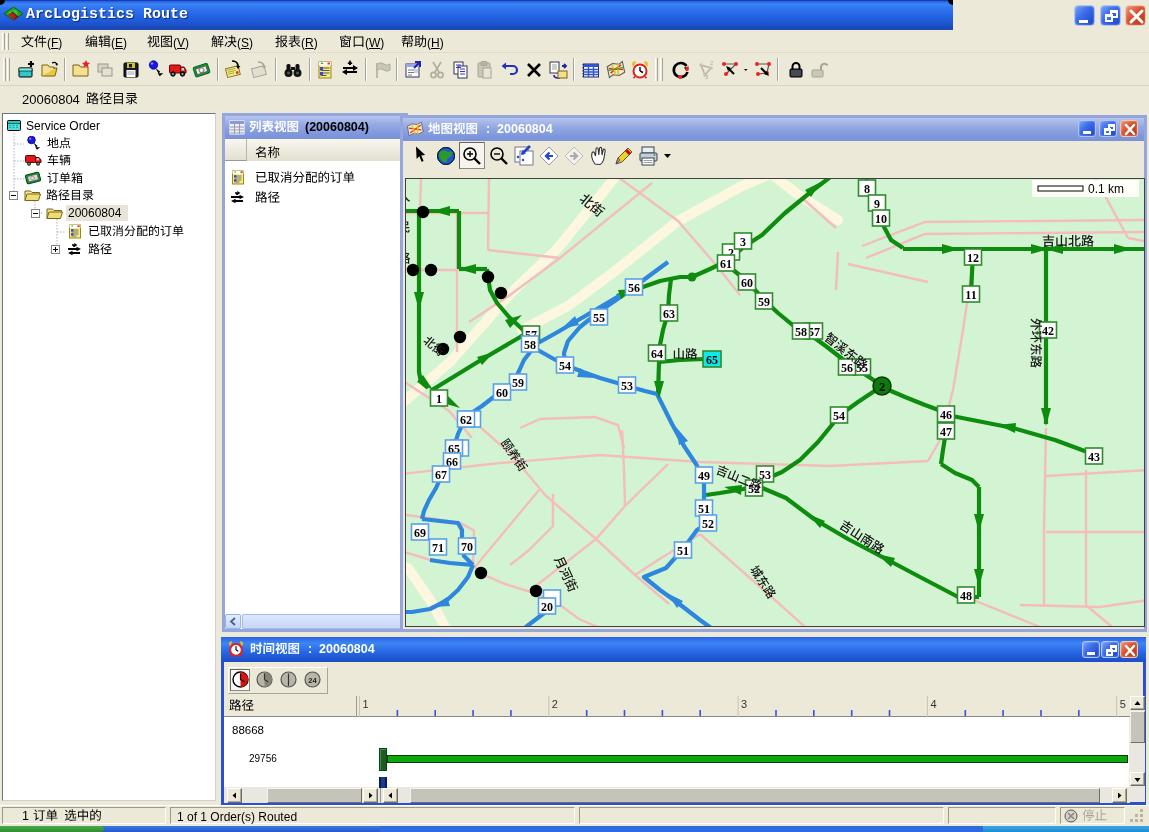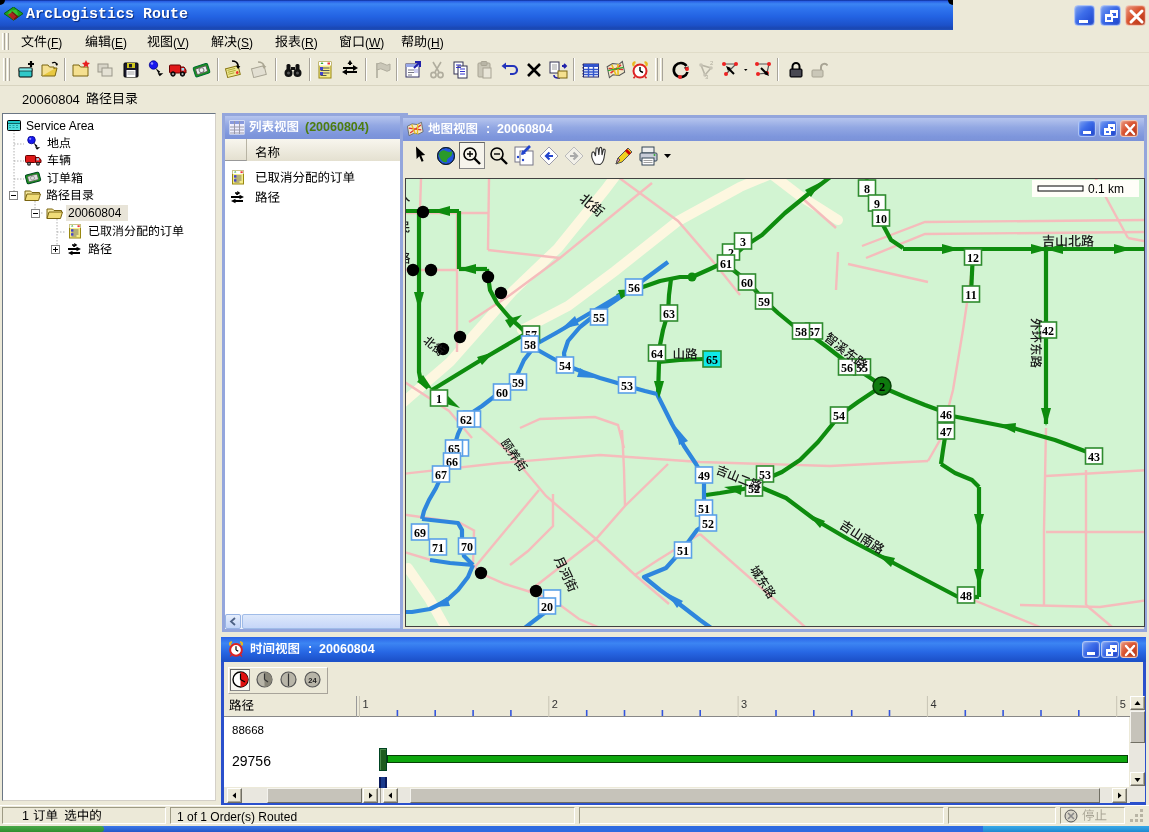--- a/index.html
+++ b/index.html
@@ -344,21 +344,21 @@
     <path d="M2 6 H11 M4 10 H14" stroke="#000" stroke-width="1.8"></path>
     <path d="M10.5 3.8 l4.5 2.2 -4.5 2.2z" fill="#000"></path>
     <path d="M6.5 7.8 l-4.5 2.2 4.5 2.2z" fill="#000"></path>
     <path d="M8 4 V2 M8 2 l-2 0" stroke="#000" stroke-width="1.6" fill="none"></path>
     <path d="M8.2 0 l3.2 2 -3.2 2z" fill="#000"></path>
   </svg>
 <svg class="abs" style="left:51px;top:245px" width="9" height="9" viewBox="0 0 9 9">
     <rect x=".5" y=".5" width="8" height="8" fill="#fff" stroke="#848484"></rect>
     <path d="M2 4.5 h5 M4.5 2 v5" stroke="#000"></path>
   </svg>
-<div class="abs" style="left:26px;top:119px;font-size:12px">Service Area</div>
+<div class="abs" style="left:26px;top:119px;font-size:12px">Service Order</div>
 <svg style="position:absolute;left:46px;top:137px;overflow:visible" width="26" height="15">
     <path d="M7.6 -10.1H8.5V-1.7H7.6ZM3.8 -5.1 10.3 -7.9 10.7 -7.1 4.2 -4.3ZM5.1 -9.0H6.0V-0.9Q6.0 -0.6 6.1 -0.4Q6.2 -0.3 6.4 -0.2Q6.6 -0.1 7.0 -0.1Q7.1 -0.1 7.4 -0.1Q7.6 -0.1 8.0 -0.1Q8.4 -0.1 8.7 -0.1Q9.1 -0.1 9.4 -0.1Q9.7 -0.1 9.9 -0.1Q10.2 -0.1 10.4 -0.3Q10.6 -0.4 10.6 -0.8Q10.7 -1.1 10.8 -1.8Q10.9 -1.7 11.2 -1.6Q11.4 -1.5 11.6 -1.5Q11.5 -0.7 11.4 -0.2Q11.2 0.3 10.9 0.5Q10.5 0.7 9.9 0.7Q9.8 0.7 9.5 0.7Q9.2 0.7 8.8 0.7Q8.4 0.7 8.0 0.7Q7.6 0.7 7.3 0.7Q7.0 0.7 6.9 0.7Q6.2 0.7 5.9 0.6Q5.5 0.4 5.3 0.1Q5.1 -0.3 5.1 -0.9ZM10.2 -7.7H10.1L10.3 -7.9L10.4 -8.0L11.1 -7.8L11.0 -7.6Q11.0 -6.8 11.0 -6.1Q11.0 -5.3 11.0 -4.7Q11.0 -4.1 11.0 -3.7Q10.9 -3.3 10.9 -3.1Q10.9 -2.8 10.7 -2.6Q10.5 -2.4 10.3 -2.3Q10.0 -2.3 9.7 -2.2Q9.4 -2.2 9.1 -2.2Q9.1 -2.4 9.0 -2.6Q9.0 -2.9 8.9 -3.0Q9.1 -3.0 9.4 -3.0Q9.6 -3.0 9.7 -3.0Q9.8 -3.0 9.9 -3.1Q10.0 -3.1 10.1 -3.3Q10.1 -3.4 10.1 -3.8Q10.1 -4.2 10.1 -4.8Q10.1 -5.3 10.2 -6.1Q10.2 -6.8 10.2 -7.7ZM0.5 -7.2H4.3V-6.3H0.5ZM2.0 -9.9H2.9V-2.2H2.0ZM0.4 -1.8Q0.9 -2.0 1.5 -2.3Q2.1 -2.5 2.8 -2.8Q3.6 -3.1 4.3 -3.4L4.5 -2.6Q3.5 -2.2 2.5 -1.7Q1.5 -1.3 0.8 -1.0Z M17.5 -10.1H18.4V-6.0H17.5ZM14.8 -5.6V-3.4H21.1V-5.6ZM14.0 -6.4H22.0V-2.6H14.0ZM17.9 -8.8H22.9V-8.0H17.9ZM16.1 -1.5 16.9 -1.6Q17.0 -1.2 17.1 -0.8Q17.2 -0.4 17.2 0.0Q17.2 0.4 17.2 0.7L16.3 0.9Q16.3 0.6 16.3 0.1Q16.3 -0.3 16.2 -0.7Q16.2 -1.2 16.1 -1.5ZM18.6 -1.5 19.4 -1.7Q19.6 -1.3 19.7 -0.9Q19.9 -0.5 20.1 -0.1Q20.2 0.3 20.3 0.6L19.4 0.8Q19.3 0.5 19.2 0.1Q19.1 -0.3 18.9 -0.7Q18.7 -1.2 18.6 -1.5ZM21.0 -1.6 21.8 -1.9Q22.1 -1.6 22.4 -1.1Q22.7 -0.7 23.0 -0.3Q23.3 0.2 23.4 0.5L22.6 0.9Q22.4 0.5 22.2 0.1Q21.9 -0.3 21.6 -0.8Q21.3 -1.2 21.0 -1.6ZM14.1 -1.9 15.0 -1.6Q14.7 -0.9 14.3 -0.2Q13.8 0.5 13.3 0.9L12.5 0.6Q13.0 0.1 13.4 -0.5Q13.9 -1.2 14.1 -1.9Z" fill="#000" transform="translate(1,10.3)"></path>
   </svg>
 <svg style="position:absolute;left:46px;top:154px;overflow:visible" width="26" height="15">
     <path d="M0.9 -8.3H11.1V-7.5H0.9ZM0.7 -2.2H11.3V-1.3H0.7ZM6.1 -6.7H7.0V1.0H6.1ZM2.0 -3.9Q2.0 -4.0 1.9 -4.1Q1.9 -4.3 1.8 -4.5Q1.7 -4.7 1.7 -4.8Q1.9 -4.8 2.1 -5.1Q2.3 -5.3 2.5 -5.7Q2.7 -5.9 2.9 -6.4Q3.1 -6.8 3.5 -7.4Q3.8 -8.0 4.1 -8.7Q4.4 -9.4 4.6 -10.1L5.6 -9.9Q5.2 -8.9 4.7 -7.9Q4.2 -6.9 3.7 -6.0Q3.2 -5.1 2.7 -4.4V-4.4Q2.7 -4.4 2.6 -4.3Q2.5 -4.3 2.3 -4.2Q2.2 -4.1 2.1 -4.0Q2.0 -3.9 2.0 -3.9ZM2.0 -3.9V-4.6L2.6 -4.9H10.3V-4.0H3.3Q2.9 -4.0 2.7 -4.0Q2.4 -4.0 2.2 -3.9Q2.1 -3.9 2.0 -3.9Z M16.7 -9.3H23.4V-8.5H16.7ZM16.9 -6.7H22.6V-5.9H17.7V0.9H16.9ZM22.3 -6.7H23.1V-0.1Q23.1 0.3 23.0 0.4Q22.9 0.6 22.7 0.7Q22.5 0.8 22.1 0.8Q21.7 0.9 21.1 0.9Q21.1 0.7 21.0 0.5Q20.9 0.3 20.9 0.1Q21.3 0.1 21.6 0.1Q22.0 0.1 22.1 0.1Q22.2 0.1 22.3 0.1Q22.3 0.0 22.3 -0.1ZM18.8 -4.3 19.3 -4.7Q19.6 -4.2 19.8 -3.7Q20.1 -3.1 20.2 -2.8L19.7 -2.4Q19.6 -2.8 19.3 -3.3Q19.1 -3.9 18.8 -4.3ZM18.8 -8.7H19.5V-6.5Q19.5 -5.9 19.4 -5.3Q19.4 -4.6 19.3 -3.8Q19.2 -3.1 18.9 -2.4Q18.7 -1.7 18.3 -1.1Q18.2 -1.2 18.0 -1.3Q17.9 -1.5 17.8 -1.6Q18.1 -2.1 18.3 -2.8Q18.5 -3.4 18.6 -4.1Q18.7 -4.7 18.8 -5.4Q18.8 -6.0 18.8 -6.5ZM20.6 -4.4 21.1 -4.7Q21.3 -4.3 21.6 -3.8Q21.9 -3.3 22.1 -2.8Q22.3 -2.3 22.4 -2.0L21.8 -1.6Q21.7 -2.0 21.5 -2.5Q21.3 -2.9 21.1 -3.5Q20.9 -4.0 20.6 -4.4ZM20.5 -8.7H21.2V-6.3Q21.2 -5.7 21.2 -5.0Q21.2 -4.3 21.1 -3.6Q21.0 -2.9 20.7 -2.2Q20.5 -1.5 20.2 -0.9Q20.1 -1.0 19.9 -1.1Q19.8 -1.3 19.6 -1.4Q20.0 -1.9 20.1 -2.5Q20.3 -3.2 20.4 -3.9Q20.5 -4.5 20.5 -5.2Q20.5 -5.8 20.5 -6.3ZM12.6 -8.6H16.4V-7.8H12.6ZM14.6 -6.8H15.4V0.9H14.6ZM12.5 -2.0Q13.2 -2.2 14.3 -2.4Q15.3 -2.6 16.4 -2.9L16.5 -2.1Q15.5 -1.9 14.5 -1.6Q13.5 -1.4 12.7 -1.2ZM12.8 -4.0Q12.8 -4.0 12.8 -4.2Q12.7 -4.3 12.7 -4.5Q12.6 -4.6 12.6 -4.7Q12.7 -4.8 12.8 -5.0Q13.0 -5.3 13.1 -5.7Q13.1 -5.9 13.3 -6.4Q13.4 -6.8 13.5 -7.4Q13.6 -8.0 13.7 -8.7Q13.9 -9.4 13.9 -10.1L14.7 -9.9Q14.6 -9.0 14.4 -8.0Q14.2 -7.0 14.0 -6.1Q13.7 -5.2 13.4 -4.5V-4.4Q13.4 -4.4 13.4 -4.4Q13.3 -4.3 13.1 -4.3Q13.0 -4.2 12.9 -4.1Q12.8 -4.0 12.8 -4.0ZM12.8 -4.0V-4.7L13.3 -5.0H16.4V-4.1H13.7Q13.4 -4.1 13.2 -4.1Q12.9 -4.0 12.8 -4.0Z" fill="#000" transform="translate(1,10.3)"></path>
   </svg>
 <svg style="position:absolute;left:46px;top:172px;overflow:visible" width="38" height="15">
     <path d="M1.4 -9.3 2.0 -9.8Q2.3 -9.5 2.7 -9.2Q3.0 -8.8 3.3 -8.5Q3.6 -8.2 3.8 -7.9L3.2 -7.3Q3.0 -7.5 2.7 -7.9Q2.4 -8.2 2.0 -8.6Q1.7 -9.0 1.4 -9.3ZM0.6 -6.3H3.3V-5.4H0.6ZM4.8 -9.1H11.5V-8.2H4.8ZM8.4 -8.8H9.4V-0.4Q9.4 0.1 9.3 0.3Q9.1 0.6 8.8 0.7Q8.5 0.8 7.9 0.9Q7.3 0.9 6.5 0.9Q6.5 0.8 6.4 0.6Q6.3 0.4 6.3 0.2Q6.2 0.0 6.1 -0.1Q6.6 -0.1 7.0 -0.1Q7.4 -0.1 7.7 -0.1Q8.0 -0.1 8.1 -0.1Q8.3 -0.1 8.4 -0.1Q8.4 -0.2 8.4 -0.4ZM2.5 0.7 2.3 -0.2 2.6 -0.6 5.3 -2.4Q5.3 -2.3 5.3 -2.1Q5.4 -2.0 5.4 -1.8Q5.5 -1.7 5.5 -1.6Q4.6 -0.9 4.0 -0.5Q3.4 -0.1 3.1 0.1Q2.8 0.3 2.7 0.4Q2.5 0.6 2.5 0.7ZM2.5 0.7Q2.4 0.6 2.3 0.4Q2.3 0.3 2.2 0.1Q2.1 -0.0 2.0 -0.1Q2.2 -0.2 2.4 -0.5Q2.6 -0.8 2.6 -1.2V-6.3H3.5V-0.4Q3.5 -0.4 3.4 -0.3Q3.3 -0.2 3.1 -0.1Q3.0 0.0 2.8 0.1Q2.7 0.3 2.6 0.4Q2.5 0.6 2.5 0.7Z M17.5 -7.6H18.4V0.9H17.5ZM14.7 -5.2V-4.0H21.4V-5.2ZM14.7 -7.2V-6.0H21.4V-7.2ZM13.8 -8.0H22.3V-3.2H13.8ZM12.6 -2.0H23.4V-1.2H12.6ZM14.8 -9.7 15.6 -10.0Q16.0 -9.6 16.3 -9.1Q16.7 -8.6 16.9 -8.2L16.1 -7.8Q15.9 -8.2 15.5 -8.7Q15.2 -9.3 14.8 -9.7ZM20.5 -10.0 21.5 -9.7Q21.1 -9.1 20.7 -8.5Q20.3 -7.9 19.9 -7.5L19.2 -7.8Q19.4 -8.1 19.7 -8.5Q19.9 -8.9 20.1 -9.3Q20.4 -9.7 20.5 -10.0Z M30.0 -6.2H35.0V0.9H34.0V-5.4H30.8V0.9H30.0ZM24.7 -5.3H29.6V-4.5H24.7ZM30.4 -4.2H34.5V-3.5H30.4ZM30.4 -2.3H34.5V-1.6H30.4ZM30.4 -0.3H34.5V0.4H30.4ZM26.8 -6.7H27.7V1.0H26.8ZM27.6 -4.1Q27.7 -4.0 28.0 -3.7Q28.3 -3.5 28.6 -3.2Q28.9 -2.9 29.2 -2.6Q29.5 -2.3 29.6 -2.2L29.0 -1.5Q28.9 -1.7 28.6 -2.0Q28.4 -2.3 28.1 -2.6Q27.8 -3.0 27.5 -3.3Q27.2 -3.5 27.1 -3.7ZM26.0 -8.9H29.9V-8.1H26.0ZM30.7 -8.9H35.4V-8.1H30.7ZM26.2 -10.1 27.1 -9.9Q26.9 -9.3 26.6 -8.6Q26.3 -8.0 25.9 -7.4Q25.6 -6.9 25.2 -6.4Q25.1 -6.5 25.0 -6.6Q24.8 -6.7 24.7 -6.8Q24.5 -6.9 24.4 -6.9Q25.0 -7.5 25.5 -8.4Q25.9 -9.2 26.2 -10.1ZM30.9 -10.1 31.8 -9.9Q31.5 -8.9 31.0 -8.0Q30.5 -7.1 29.9 -6.5Q29.9 -6.6 29.7 -6.7Q29.6 -6.8 29.4 -6.9Q29.3 -7.0 29.2 -7.0Q29.8 -7.6 30.2 -8.4Q30.7 -9.2 30.9 -10.1ZM26.7 -8.3 27.5 -8.6Q27.7 -8.2 27.9 -7.7Q28.2 -7.2 28.2 -6.8L27.5 -6.5Q27.4 -6.9 27.2 -7.4Q27.0 -7.9 26.7 -8.3ZM31.6 -8.3 32.4 -8.6Q32.7 -8.2 33.0 -7.7Q33.4 -7.2 33.5 -6.8L32.7 -6.5Q32.6 -6.9 32.3 -7.4Q32.0 -7.9 31.6 -8.3ZM26.8 -4.9 27.5 -4.5Q27.2 -3.8 26.8 -3.0Q26.4 -2.2 25.9 -1.5Q25.4 -0.8 25.0 -0.3Q24.9 -0.5 24.7 -0.7Q24.6 -0.9 24.4 -1.0Q24.8 -1.4 25.3 -2.1Q25.8 -2.7 26.2 -3.5Q26.6 -4.2 26.8 -4.9Z" fill="#000" transform="translate(1,10.3)"></path>
   </svg>
 <svg style="position:absolute;left:45px;top:189px;overflow:visible" width="50" height="15">
@@ -376,21 +376,21 @@
 <div class="abs" style="left:225px;top:116px;width:180px;height:23px;background:linear-gradient(180deg,#b6c5ee 0%,#93a8e3 40%,#7e96dc 80%,#7b92d8 100%)"></div>
 <svg class="abs" style="left:229px;top:120px" width="16" height="15">
     <rect x="1" y="1" width="14" height="13" fill="#eef" stroke="#fff"></rect>
     <rect x="1" y="1" width="14" height="3" fill="#8899dd"></rect>
     <path d="M1 7 h14 M1 10 h14 M1 13 h14" stroke="#99a" stroke-width="1"></path>
     <path d="M5.5 1 v13 M10.5 1 v13" stroke="#99a"></path>
   </svg>
 <svg class="abs" style="left:249px;top:120px;overflow:visible" width="60" height="16">
     <path d="M0.6 -10.0H7.2V-8.6H0.6ZM2.4 -9.4 3.9 -9.2Q3.7 -8.0 3.3 -6.9Q3.0 -5.8 2.5 -4.9Q2.1 -4.0 1.5 -3.3Q1.4 -3.5 1.2 -3.7Q1.0 -3.8 0.8 -4.0Q0.5 -4.2 0.4 -4.3Q0.9 -4.9 1.3 -5.7Q1.7 -6.5 2.0 -7.5Q2.3 -8.4 2.4 -9.4ZM3.0 -7.3H5.7V-5.9H2.6ZM5.5 -7.3H5.7L6.0 -7.3L6.9 -7.0Q6.6 -4.8 5.9 -3.2Q5.2 -1.6 4.2 -0.5Q3.1 0.6 1.6 1.2Q1.5 1.0 1.4 0.8Q1.2 0.6 1.1 0.3Q0.9 0.1 0.7 -0.1Q2.0 -0.5 3.0 -1.5Q4.0 -2.5 4.6 -3.9Q5.2 -5.2 5.5 -7.0ZM2.2 -3.5 3.0 -4.7Q3.3 -4.5 3.6 -4.2Q4.0 -3.9 4.3 -3.7Q4.6 -3.4 4.8 -3.2L3.9 -2.0Q3.7 -2.2 3.4 -2.4Q3.1 -2.7 2.8 -3.0Q2.4 -3.3 2.2 -3.5ZM7.7 -9.3H9.2V-2.1H7.7ZM10.3 -10.5H11.8V-0.6Q11.8 -0.0 11.7 0.3Q11.5 0.6 11.2 0.8Q10.8 1.0 10.3 1.0Q9.7 1.1 9.0 1.1Q8.9 0.8 8.8 0.3Q8.6 -0.1 8.5 -0.4Q9.0 -0.4 9.4 -0.4Q9.8 -0.4 10.0 -0.4Q10.2 -0.4 10.2 -0.4Q10.3 -0.5 10.3 -0.6Z M13.7 -9.7H23.8V-8.4H13.7ZM14.4 -7.8H23.4V-6.6H14.4ZM13.2 -5.9H24.3V-4.6H13.2ZM18.0 -10.6H19.5V-4.9H18.0ZM17.8 -5.6 19.1 -5.0Q18.6 -4.4 18.0 -3.9Q17.4 -3.3 16.7 -2.9Q16.0 -2.4 15.2 -2.0Q14.5 -1.6 13.7 -1.3Q13.6 -1.5 13.5 -1.8Q13.3 -2.0 13.1 -2.2Q12.9 -2.4 12.8 -2.6Q13.5 -2.8 14.2 -3.1Q14.9 -3.4 15.6 -3.8Q16.2 -4.2 16.8 -4.7Q17.4 -5.1 17.8 -5.6ZM19.9 -5.1Q20.2 -4.0 20.9 -3.1Q21.6 -2.2 22.5 -1.5Q23.5 -0.8 24.7 -0.5Q24.5 -0.3 24.4 -0.1Q24.2 0.1 24.0 0.4Q23.8 0.6 23.7 0.8Q22.4 0.4 21.4 -0.4Q20.4 -1.2 19.7 -2.3Q19.0 -3.4 18.5 -4.8ZM22.9 -4.4 24.1 -3.5Q23.4 -3.0 22.7 -2.5Q21.9 -2.0 21.3 -1.7L20.3 -2.5Q20.7 -2.7 21.2 -3.0Q21.7 -3.4 22.1 -3.7Q22.6 -4.1 22.9 -4.4ZM15.4 1.1 15.3 -0.2 15.9 -0.7 19.7 -1.7Q19.7 -1.4 19.8 -1.0Q19.9 -0.6 20.0 -0.4Q18.6 0.0 17.8 0.3Q17.0 0.5 16.5 0.7Q16.0 0.8 15.8 0.9Q15.6 1.0 15.4 1.1ZM15.4 1.1Q15.4 0.9 15.3 0.7Q15.2 0.4 15.1 0.2Q14.9 -0.1 14.8 -0.2Q15.0 -0.3 15.2 -0.6Q15.4 -0.8 15.4 -1.2V-3.4H17.0V-0.2Q17.0 -0.2 16.9 -0.1Q16.7 -0.0 16.5 0.1Q16.2 0.3 16.0 0.5Q15.8 0.6 15.6 0.8Q15.4 1.0 15.4 1.1Z M30.4 -10.1H36.6V-3.4H35.1V-8.8H31.9V-3.4H30.4ZM33.3 -3.4H34.7V-0.6Q34.7 -0.3 34.7 -0.2Q34.8 -0.1 35.0 -0.1H35.6Q35.8 -0.1 35.8 -0.3Q35.9 -0.4 36.0 -0.9Q36.0 -1.3 36.0 -2.1Q36.3 -1.9 36.6 -1.8Q36.9 -1.6 37.2 -1.6Q37.1 -0.6 37.0 -0.1Q36.9 0.5 36.5 0.7Q36.2 1.0 35.6 1.0H34.7Q34.0 1.0 33.6 0.7Q33.3 0.4 33.3 -0.4ZM32.8 -8.0H34.2V-6.0Q34.2 -5.2 34.0 -4.2Q33.9 -3.2 33.5 -2.3Q33.0 -1.3 32.2 -0.4Q31.5 0.5 30.2 1.1Q30.1 1.0 29.9 0.8Q29.8 0.6 29.6 0.3Q29.4 0.1 29.2 0.0Q30.4 -0.6 31.1 -1.3Q31.8 -2.1 32.2 -2.9Q32.5 -3.7 32.6 -4.5Q32.8 -5.3 32.8 -6.0ZM25.7 -8.5H29.2V-7.2H25.7ZM27.0 -4.3 28.5 -6.0V1.1H27.0ZM28.5 -5.6Q28.6 -5.5 28.9 -5.2Q29.1 -4.9 29.4 -4.6Q29.7 -4.3 29.9 -4.0Q30.1 -3.7 30.2 -3.6L29.3 -2.4Q29.2 -2.7 28.9 -3.0Q28.7 -3.3 28.5 -3.7Q28.3 -4.0 28.0 -4.4Q27.8 -4.7 27.7 -4.9ZM28.7 -8.5H29.0L29.3 -8.6L30.1 -8.0Q29.7 -6.8 29.0 -5.7Q28.4 -4.6 27.6 -3.6Q26.8 -2.7 25.9 -2.1Q25.9 -2.3 25.8 -2.6Q25.7 -2.9 25.6 -3.2Q25.4 -3.5 25.3 -3.7Q26.1 -4.1 26.7 -4.9Q27.4 -5.6 27.9 -6.5Q28.4 -7.4 28.7 -8.2ZM26.6 -10.0 27.8 -10.6Q28.1 -10.2 28.5 -9.8Q28.8 -9.4 28.9 -9.0L27.7 -8.3Q27.6 -8.6 27.3 -9.1Q26.9 -9.6 26.6 -10.0Z M38.4 -10.1H49.1V1.1H47.6V-8.8H39.8V1.1H38.4ZM39.3 -0.6H48.4V0.7H39.3ZM42.0 -3.3 42.6 -4.2Q43.1 -4.1 43.7 -3.9Q44.3 -3.8 44.8 -3.6Q45.3 -3.4 45.7 -3.3L45.1 -2.3Q44.7 -2.5 44.2 -2.7Q43.7 -2.9 43.1 -3.1Q42.5 -3.2 42.0 -3.3ZM42.6 -8.8 43.8 -8.4Q43.4 -7.9 42.9 -7.3Q42.5 -6.8 41.9 -6.3Q41.4 -5.9 40.9 -5.5Q40.8 -5.7 40.6 -5.8Q40.4 -6.0 40.2 -6.2Q40.0 -6.3 39.9 -6.4Q40.7 -6.9 41.4 -7.5Q42.1 -8.1 42.6 -8.8ZM45.9 -7.8H46.1L46.3 -7.9L47.2 -7.4Q46.7 -6.6 45.9 -6.0Q45.2 -5.4 44.3 -4.8Q43.3 -4.3 42.4 -4.0Q41.4 -3.6 40.4 -3.3Q40.3 -3.5 40.2 -3.8Q40.1 -4.0 39.9 -4.2Q39.8 -4.4 39.7 -4.6Q40.6 -4.7 41.6 -5.0Q42.5 -5.3 43.4 -5.7Q44.2 -6.1 44.9 -6.6Q45.5 -7.1 45.9 -7.7ZM42.3 -7.0Q42.9 -6.4 43.7 -6.0Q44.6 -5.5 45.7 -5.2Q46.7 -4.8 47.8 -4.6Q47.6 -4.4 47.3 -4.1Q47.1 -3.8 47.0 -3.5Q45.8 -3.8 44.8 -4.2Q43.7 -4.6 42.8 -5.2Q41.9 -5.8 41.3 -6.5ZM42.6 -7.8H46.3V-6.7H41.9ZM40.8 -1.7 41.5 -2.7Q42.1 -2.6 42.8 -2.5Q43.5 -2.4 44.2 -2.3Q44.9 -2.1 45.5 -2.0Q46.1 -1.8 46.6 -1.6L46.0 -0.6Q45.3 -0.8 44.5 -1.0Q43.6 -1.3 42.6 -1.5Q41.7 -1.6 40.8 -1.7Z" fill="#fff" transform="translate(0,11)"></path>
   </svg>
-<div class="abs" style="left:305px;top:120px;font-size:12.5px;font-weight:bold;color:#4d7c0f">(20060804)</div>
+<div class="abs" style="left:305px;top:120px;font-size:12.5px;font-weight:bold;color:#000000">(20060804)</div>
 <div class="abs" style="left:225px;top:139px;width:180px;height:22px;background:#ece9d8;border-bottom:1px solid #999"></div>
 <div class="abs" style="left:225px;top:139px;width:22px;height:22px;border-right:1px solid #b8b4a4;border-bottom:1px solid #999;background:linear-gradient(180deg,#f8f6ee,#e4e0d0)"></div>
 <div class="abs" style="left:247px;top:139px;width:158px;height:22px;background:linear-gradient(180deg,#f8f6ee,#e4e0d0)"></div>
 <svg style="position:absolute;left:254px;top:146px;overflow:visible" width="27" height="16">
     <path d="M3.7 -0.5H10.0V0.3H3.7ZM4.3 -9.2H9.9V-8.4H4.3ZM5.1 -10.5 6.1 -10.3Q5.4 -9.2 4.3 -8.2Q3.1 -7.1 1.5 -6.3Q1.5 -6.4 1.3 -6.5Q1.2 -6.7 1.1 -6.8Q1.0 -6.9 0.9 -7.0Q1.9 -7.5 2.7 -8.1Q3.5 -8.7 4.1 -9.3Q4.7 -9.9 5.1 -10.5ZM9.6 -9.2H9.8L9.9 -9.3L10.6 -8.9Q9.9 -7.6 8.9 -6.6Q7.8 -5.6 6.6 -4.8Q5.3 -4.0 3.9 -3.4Q2.5 -2.9 1.1 -2.6Q1.0 -2.7 0.9 -2.8Q0.9 -3.0 0.8 -3.2Q0.7 -3.3 0.6 -3.4Q1.6 -3.6 2.7 -4.0Q3.8 -4.4 4.9 -4.9Q5.9 -5.4 6.8 -6.0Q7.7 -6.7 8.4 -7.4Q9.1 -8.2 9.6 -9.1ZM3.3 -6.6 4.0 -7.2Q4.4 -6.9 4.9 -6.5Q5.4 -6.2 5.8 -5.8Q6.2 -5.5 6.5 -5.2L5.7 -4.6Q5.4 -4.9 5.0 -5.2Q4.6 -5.6 4.2 -6.0Q3.7 -6.3 3.3 -6.6ZM9.7 -4.3H10.6V1.0H9.7ZM4.1 -4.3H9.9V-3.4H4.1V1.0H3.1V-3.5L3.9 -4.3Z M15.1 -9.5H16.0V1.0H15.1ZM13.2 -6.9H17.6V-6.0H13.2ZM15.2 -6.6 15.7 -6.4Q15.6 -5.7 15.3 -5.0Q15.0 -4.3 14.7 -3.6Q14.4 -2.9 14.1 -2.3Q13.7 -1.7 13.4 -1.3Q13.3 -1.5 13.2 -1.7Q13.0 -1.9 12.9 -2.1Q13.3 -2.6 13.8 -3.3Q14.2 -4.1 14.6 -5.0Q15.0 -5.8 15.2 -6.6ZM17.0 -10.4 17.6 -9.7Q17.1 -9.4 16.4 -9.2Q15.7 -9.1 15.0 -8.9Q14.2 -8.8 13.6 -8.7Q13.5 -8.8 13.4 -9.0Q13.4 -9.2 13.3 -9.4Q14.0 -9.5 14.6 -9.7Q15.3 -9.8 16.0 -10.0Q16.6 -10.2 17.0 -10.4ZM15.9 -5.6Q16.0 -5.5 16.3 -5.3Q16.5 -5.0 16.8 -4.7Q17.1 -4.4 17.3 -4.1Q17.5 -3.9 17.6 -3.8L17.1 -3.0Q17.0 -3.2 16.8 -3.5Q16.5 -3.8 16.3 -4.2Q16.1 -4.5 15.9 -4.8Q15.7 -5.1 15.5 -5.2ZM19.2 -10.5 20.0 -10.3Q19.9 -9.4 19.6 -8.5Q19.3 -7.6 19.0 -6.8Q18.6 -6.1 18.2 -5.5Q18.1 -5.5 18.0 -5.6Q17.8 -5.7 17.7 -5.8Q17.5 -5.9 17.4 -6.0Q18.0 -6.8 18.5 -8.0Q18.9 -9.2 19.2 -10.5ZM18.9 -5.6 19.8 -5.5Q19.6 -4.6 19.4 -3.8Q19.1 -3.0 18.8 -2.3Q18.5 -1.6 18.2 -1.0Q18.1 -1.1 17.9 -1.2Q17.8 -1.3 17.6 -1.4Q17.5 -1.4 17.4 -1.5Q17.9 -2.3 18.3 -3.4Q18.7 -4.5 18.9 -5.6ZM19.1 -8.8H23.9V-8.0H18.8ZM20.7 -8.2H21.6V-0.2Q21.6 0.2 21.5 0.5Q21.4 0.7 21.1 0.8Q20.9 0.9 20.5 0.9Q20.1 1.0 19.5 1.0Q19.4 0.8 19.3 0.5Q19.3 0.2 19.1 0.1Q19.6 0.1 20.0 0.1Q20.3 0.1 20.5 0.1Q20.6 0.1 20.6 0.0Q20.7 -0.0 20.7 -0.2ZM22.3 -5.5 23.1 -5.7Q23.4 -5.1 23.6 -4.3Q23.9 -3.5 24.1 -2.7Q24.3 -2.0 24.4 -1.4L23.5 -1.1Q23.4 -1.7 23.2 -2.5Q23.1 -3.2 22.8 -4.0Q22.6 -4.8 22.3 -5.5ZM23.6 -8.8H23.7L23.9 -8.9L24.5 -8.7Q24.2 -8.1 24.0 -7.5Q23.7 -6.9 23.5 -6.4L22.6 -6.6Q22.8 -6.9 23.0 -7.3Q23.2 -7.7 23.4 -8.1Q23.5 -8.5 23.6 -8.7Z" fill="#000" transform="translate(1,10.8)"></path>
   </svg>
 <div class="abs" style="left:225px;top:161px;width:180px;height:453px;background:#fff"></div>
 <svg class="abs" style="left:230px;top:170px" width="15" height="15" viewBox="0 0 15 15">
     <rect x="2.5" y="1" width="11" height="13" fill="#f5ec8a" stroke="#998811"></rect>
     <rect x="2.5" y="1" width="11" height="3" fill="#fff"></rect>
@@ -823,21 +823,21 @@
     <text x="573.4" y="12" font-size="11" fill="#333" font-family="Liberation Sans">4</text>
     <path d="M608.3 14 V20 " stroke="#3355dd" stroke-width="1.6"></path>
     <path d="M646.1 14 V20 " stroke="#3355dd" stroke-width="1.6"></path>
     <path d="M684.0 14 V20 " stroke="#3355dd" stroke-width="1.6"></path>
     <path d="M721.8 14 V20 " stroke="#3355dd" stroke-width="1.6"></path>
     <path d="M759.7 0 V21" stroke="#c8c4b4" stroke-width="1"></path>
     <text x="762.7" y="12" font-size="11" fill="#333" font-family="Liberation Sans">5</text>
   </svg>
 <div class="abs" style="left:224px;top:717px;width:905px;height:70px;background:#fff"></div>
 <div class="abs" style="left:232px;top:724px;font-size:11.5px;color:#000">88668</div>
-<div class="abs" style="left:232px;top:753px;font-size:14px;color:#000">29756</div>
+<div class="abs" style="left:249px;top:753px;font-size:10px;color:#000">29756</div>
 <div class="abs" style="left:387px;top:755px;width:741px;height:8px;background:#0da60d;border:1px solid #063f06"></div>
 <div class="abs" style="left:379px;top:748px;width:8px;height:23px;background:#1e5c1e;border:1px solid #042;box-shadow:inset 1px 1px 0 #4a8a4a"></div>
 <div class="abs" style="left:379px;top:777px;width:8px;height:11px;background:#1a3a8c;border-left:2px solid #0a1a5c;border-right:2px solid #0a1a5c"></div>
 <div class="abs" style="left:224px;top:788px;width:906px;height:15px;background:#e9e7df"></div>
 <div class="abs" style="left:227px;top:788px;width:15px;height:15px;background:#ece9d8;border:1px solid #716f64;border-top-color:#fff;border-left-color:#fff;box-shadow:inset -1px -1px 0 #aca899"></div>
 <svg class="abs" style="left:231px;top:792px" width="7" height="7" viewBox="0 0 7 7">
     <path d="M5 0.5 L1.5 3.5 L5 6.5 Z" fill="#000"></path>
   </svg>
 <div class="abs" style="left:267px;top:788px;width:95px;height:15px;background:#c6c3ba;border:1px solid #716f64;border-top-color:#f4f3ee;border-left-color:#f4f3ee"></div>
 <div class="abs" style="left:363px;top:788px;width:15px;height:15px;background:#ece9d8;border:1px solid #716f64;border-top-color:#fff;border-left-color:#fff;box-shadow:inset -1px -1px 0 #aca899"></div>

